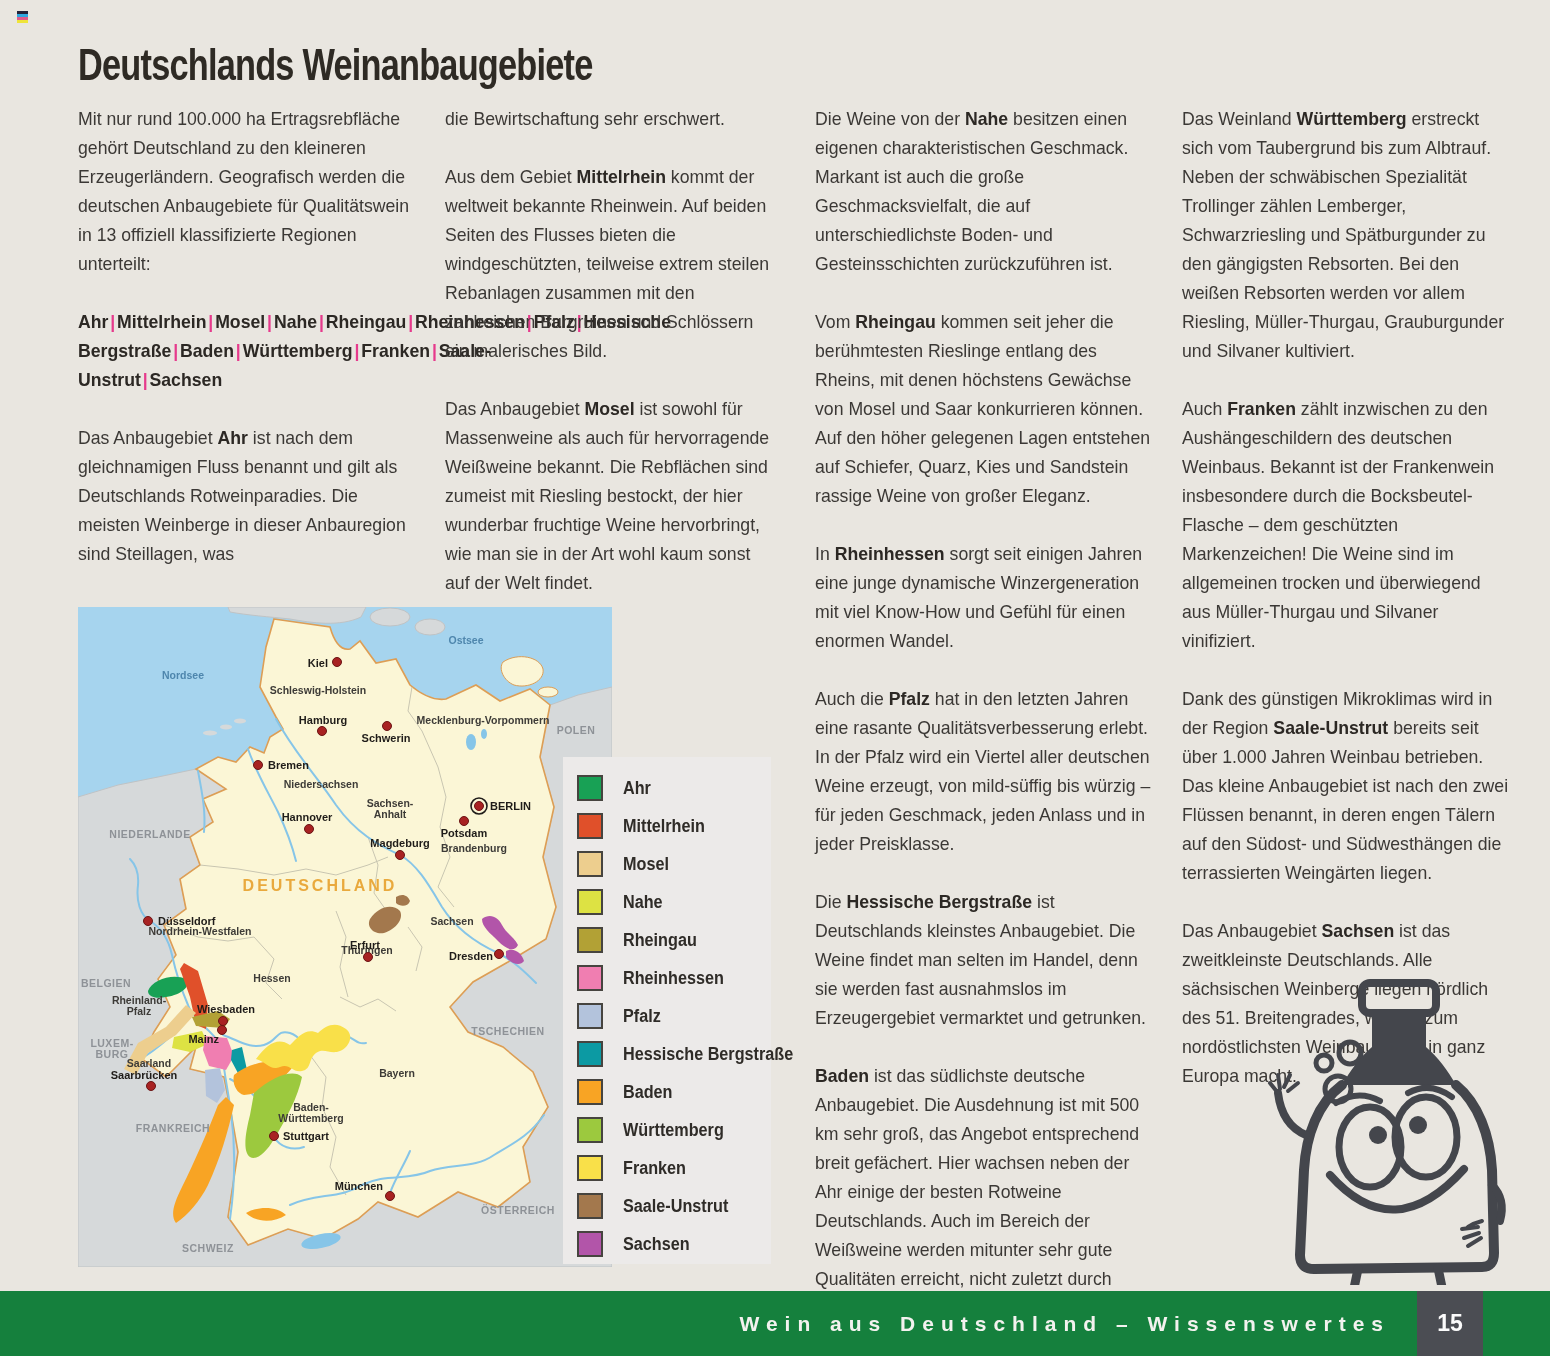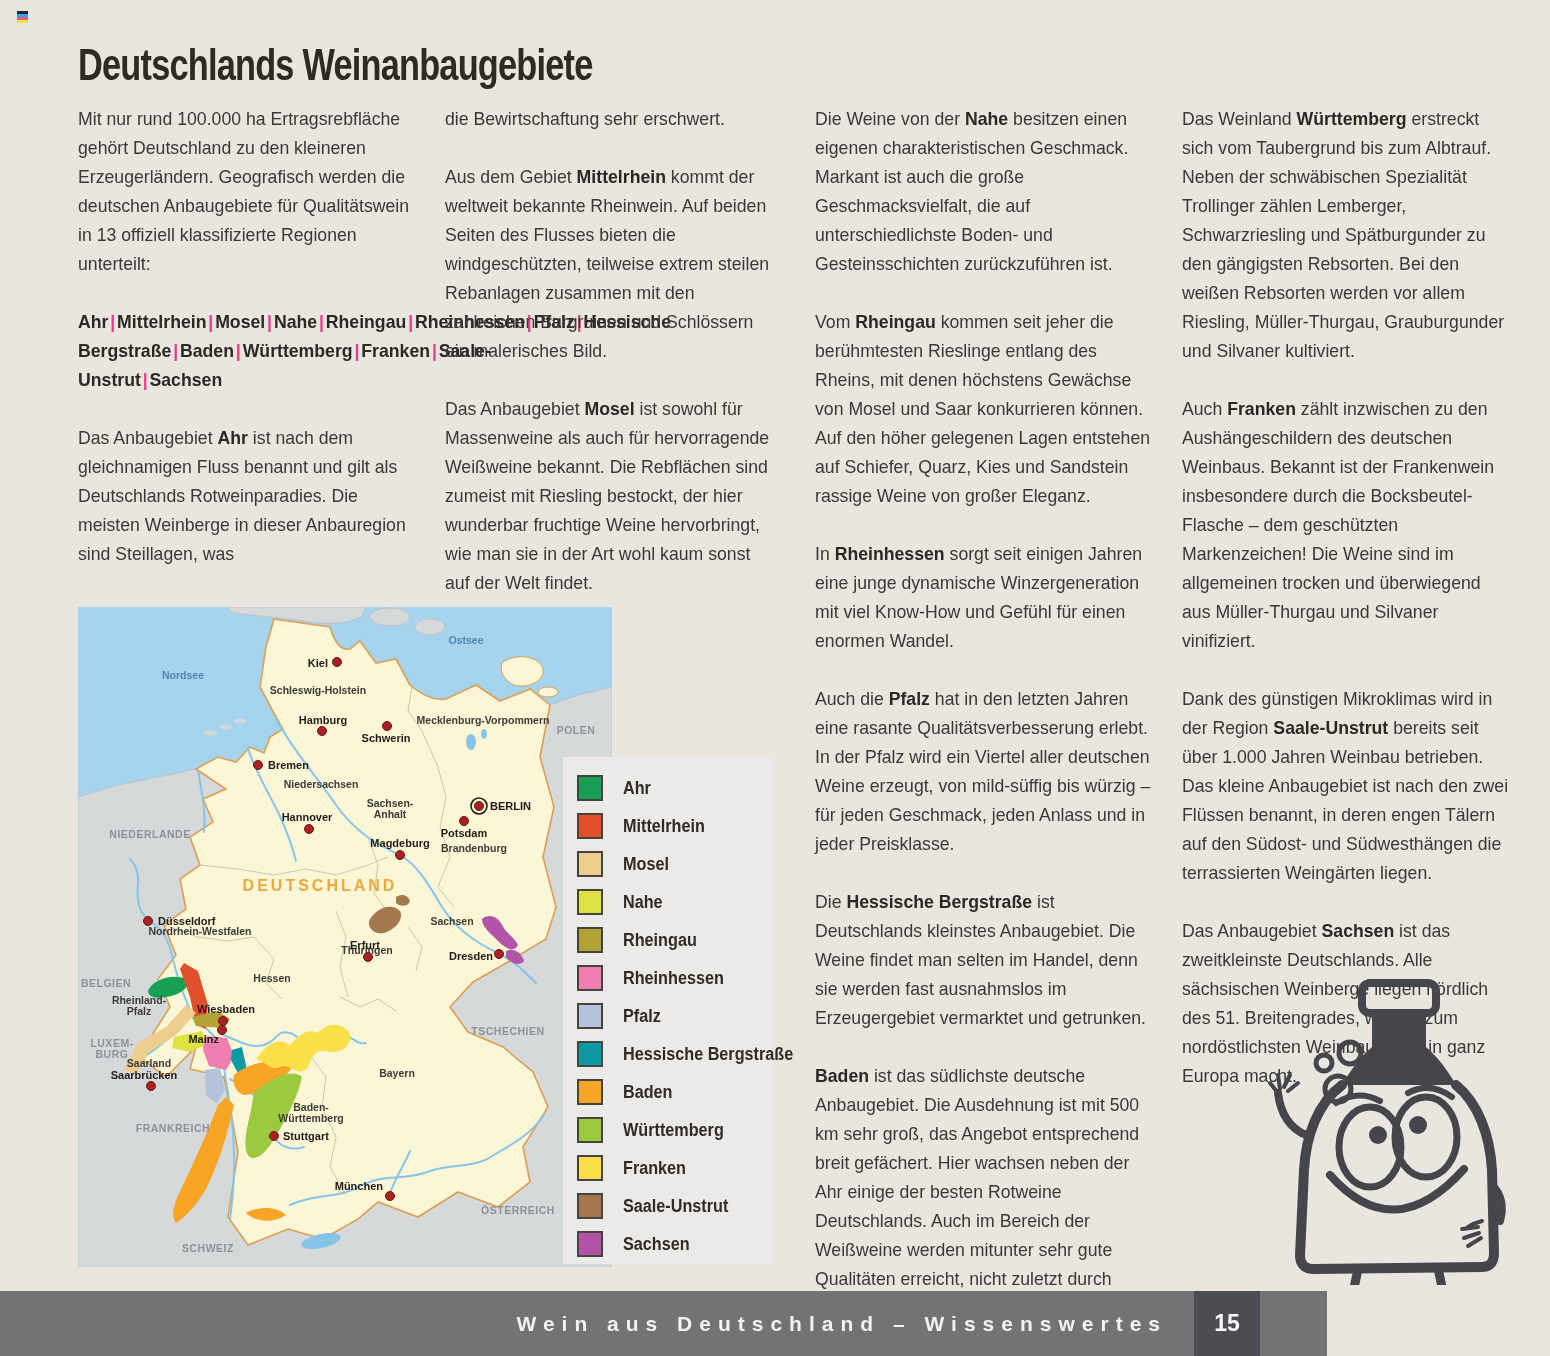--- a/index.html
+++ b/index.html
@@ -34,21 +34,21 @@
 
   .legend{position:absolute;left:563px;top:757px;width:208px;height:507px;
     background:#eceae9;box-sizing:border-box;padding-top:12px;}
   .legend-item{display:flex;align-items:center;height:38px;margin-left:14px;}
   .swatch{width:26px;height:26px;border:2px solid #46443f;box-sizing:border-box;flex:none;}
   .legend-label{margin-left:20px;font-weight:700;font-size:18px;color:#2f2c28;
     white-space:nowrap;transform:scaleX(.9);transform-origin:left center;}
 
   .mascot{position:absolute;left:1266px;top:975px;width:245px;height:310px;}
 
-  footer{position:absolute;left:0;bottom:0;width:1327px;height:65px;background:#737373;}
+  footer{position:absolute;left:0;bottom:0;width:1550px;height:65px;background:#15803d;}
   .footer-text{position:absolute;right:160px;top:0;height:65px;display:flex;align-items:center;
     font-weight:700;font-size:21px;letter-spacing:7px;color:#f3f2ef;white-space:nowrap;}
   .pagenum{position:absolute;right:67px;top:0;width:66px;height:65px;background:#4b4d53;
     color:#fbfbfb;display:flex;align-items:center;justify-content:center;
     font-size:23px;font-weight:700;text-align:right;}
 
   
   .lbl-sea{font:700 10.5px "Liberation Sans",sans-serif;fill:#4e86ad;}
   .lbl-country{font:700 10.5px "Liberation Sans",sans-serif;fill:#8e9297;letter-spacing:.5px;}
   .lbl-state{font:600 10.5px "Liberation Sans",sans-serif;fill:#3d3b37;}

